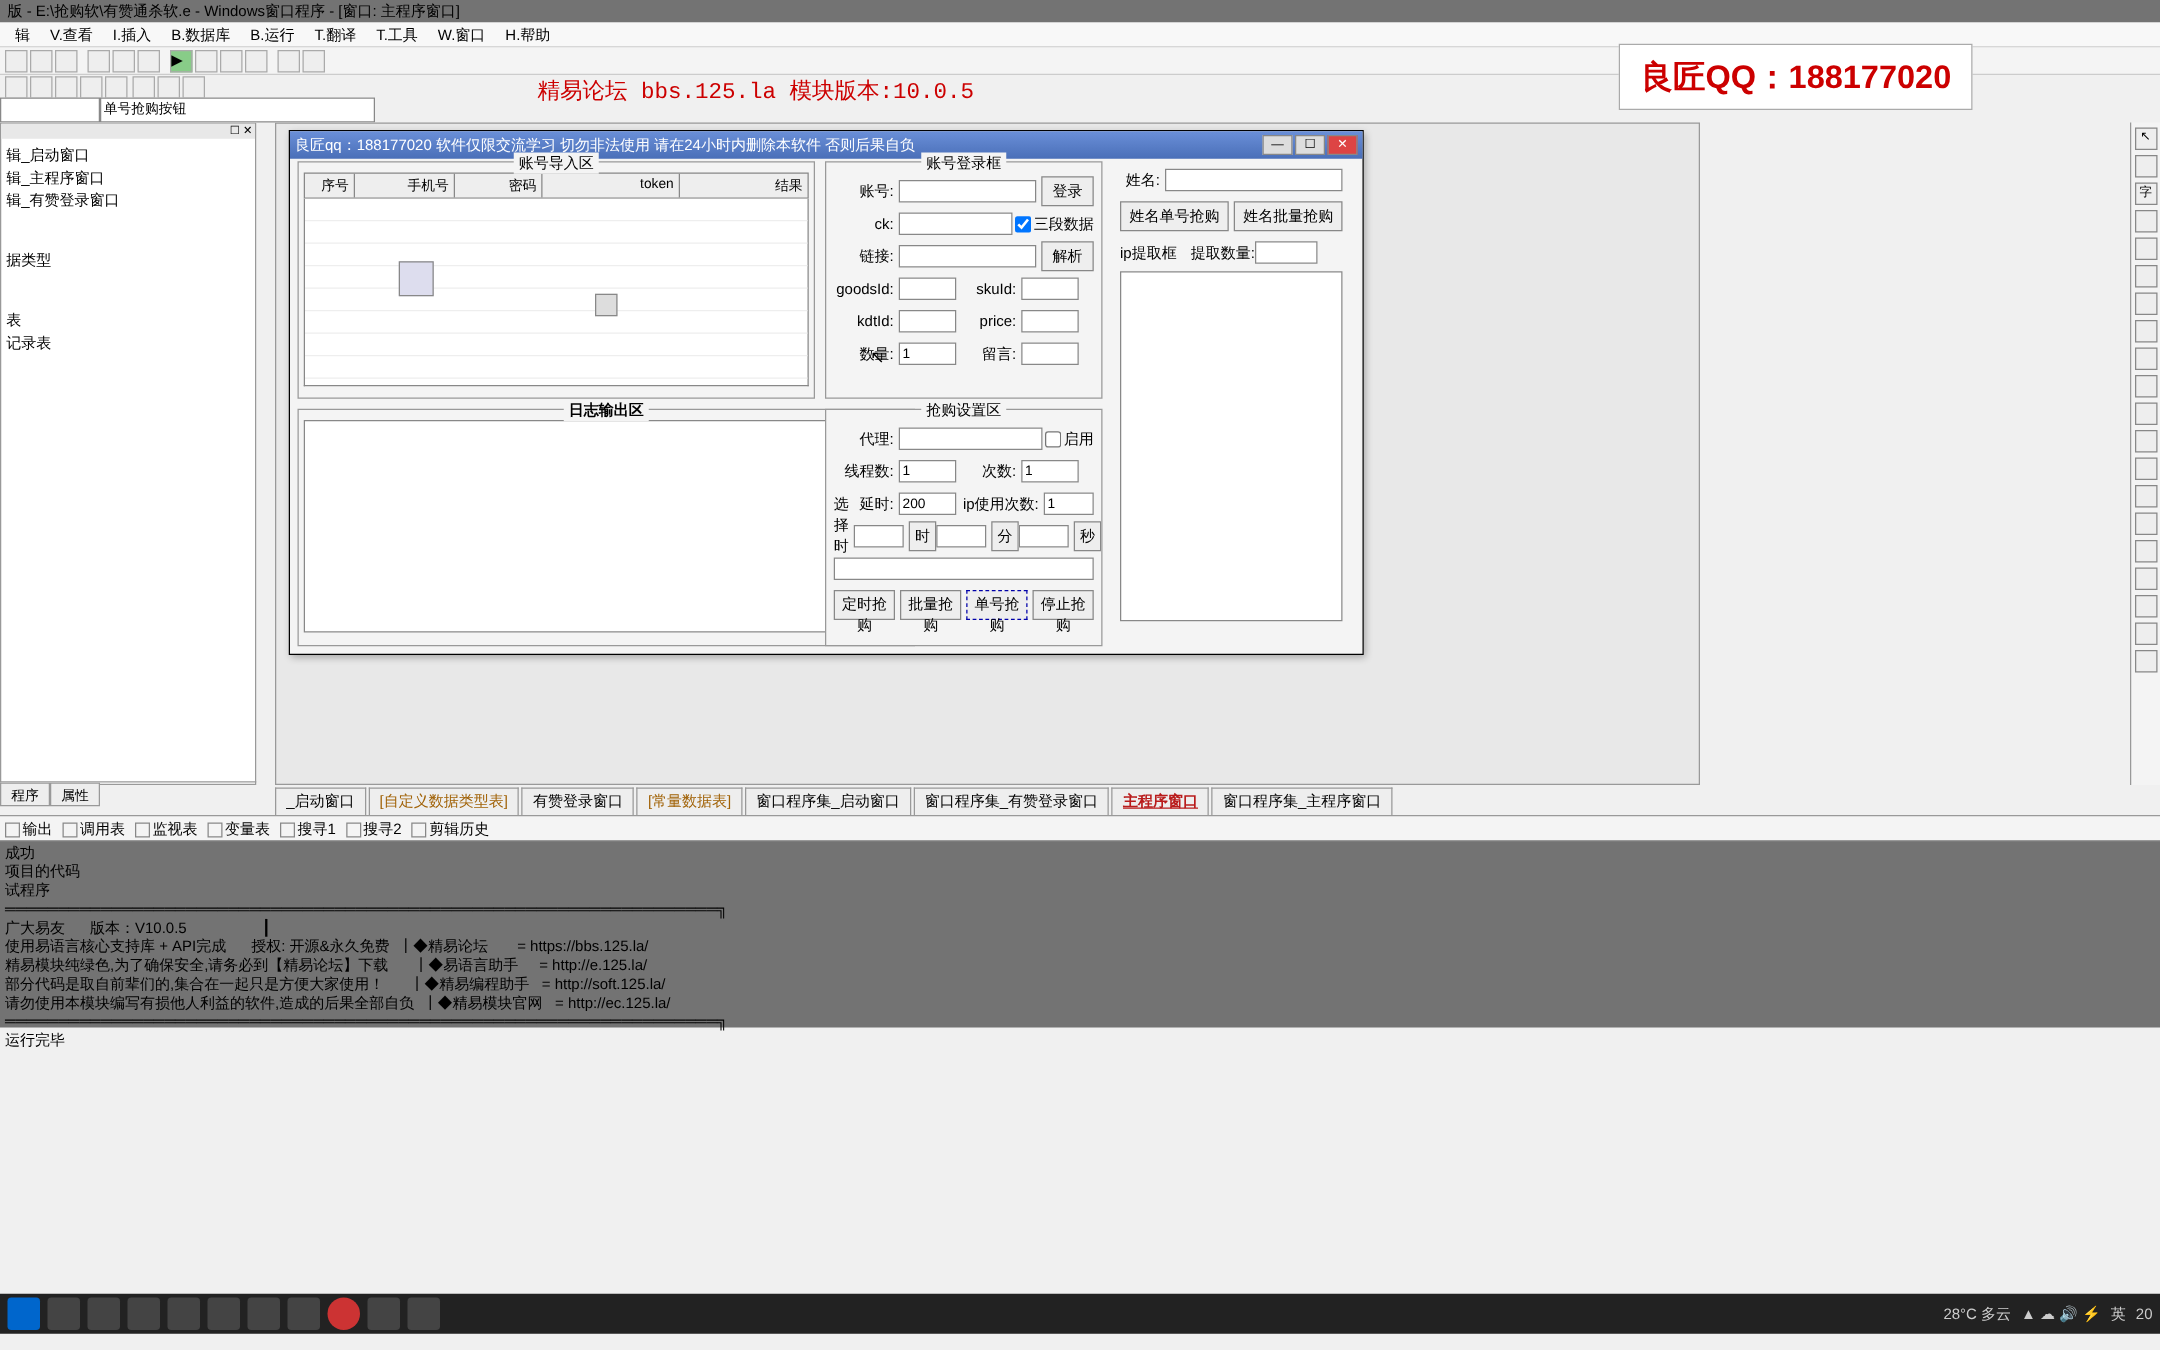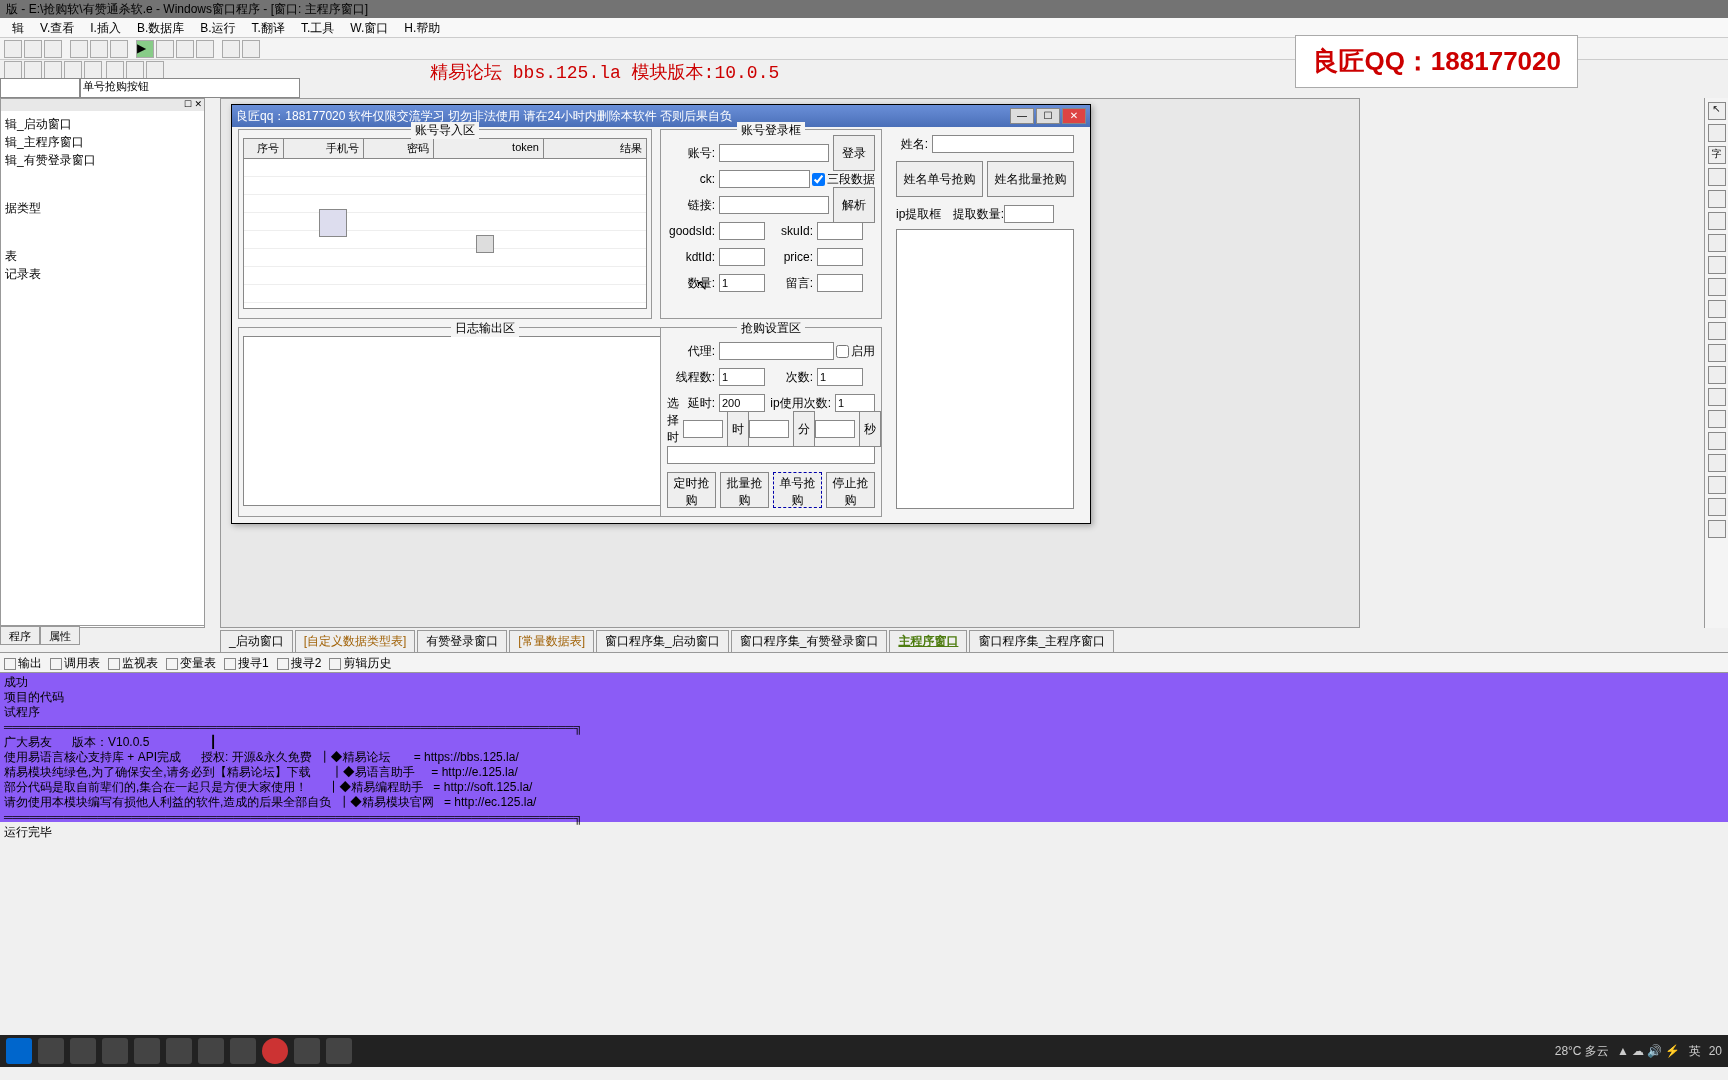--- a/index.html
+++ b/index.html
@@ -35,55 +35,55 @@
 .form-titlebar .title { flex: 1; }
 .form-titlebar .wbtn { width: 24px; height: 16px; background: #ddd; border: 1px solid #888; margin-left: 2px; color: #000; text-align: center; font-size: 10px; line-height: 14px; }
 .form-titlebar .wbtn.close { background: #d44; color: #fff; }
 
 .form-body { position: relative; padding: 4px; height: calc(100% - 22px); }
 
 .groupbox { position: absolute; border: 1px solid #999; background: #f4f4f4; }
 .groupbox > .gtitle { position: absolute; top: -8px; left: 50%; transform: translateX(-50%); background: #f4f4f4; padding: 0 4px; font-size: 12px; }
 
 .gb-import { top: 2px; left: 6px; width: 414px; height: 190px; }
-.gb-log { top: 200px; left: 6px; width: 494px; height: 190px; }
+.gb-log { top: 200px; left: 6px; width: 494px; height: 190px; font-weight: bold; }
 .gb-login { top: 2px; left: 428px; width: 222px; height: 190px; }
 .gb-config { top: 200px; left: 428px; width: 222px; height: 190px; }
 .gb-right { top: 2px; left: 658px; width: 190px; height: 388px; border: none; }
 
 .table-header { display: flex; border: 1px solid #888; background: #eee; margin: 8px 4px 0 4px; }
 .th { border-right: 1px solid #888; padding: 2px 4px; text-align: right; font-size: 11px; }
 .table-body { margin: 0 4px; border: 1px solid #888; border-top: none; height: 150px; background: #fff; position: relative; }
 .table-body .row { display: flex; border-bottom: 1px solid #eee; height: 18px; }
 .placeholder-img { position: absolute; top: 50px; left: 75px; width: 28px; height: 28px; border: 1px solid #888; background: #dde; }
 .placeholder-img2 { position: absolute; top: 76px; left: 232px; width: 18px; height: 18px; border: 1px solid #888; background: #ddd; }
 
 .log-body { margin: 8px 4px 4px 4px; border: 1px solid #888; background: #fff; height: 170px; }
 
 .frow { display: flex; align-items: center; margin: 4px 6px; height: 22px; }
 .flabel { width: 52px; text-align: right; font-size: 12px; padding-right: 4px; }
 .finput { border: 1px solid #888; background: #fff; height: 18px; flex: 1; min-width: 40px; padding: 0 2px; font-size: 11px; }
 .finput.sm { width: 46px; flex: none; }
-.fbtn { border: 1px solid #888; background: #eee; height: 36px; padding: 0 8px; margin-left: 4px; font-size: 12px; }
+.fbtn { border: 1px solid #888; background: #eee; height: 24px; padding: 0 8px; margin-left: 4px; font-size: 12px; }
 .fcheck { margin: 0 2px; }
 
 .btn-row { display: flex; gap: 4px; margin: 6px; }
 .btn-row .fbtn { flex: 1; margin: 0; padding: 2px 4px; }
 .btn-row .fbtn.active { border: 1px dashed #00a; }
 
 .tabs-row { position: absolute; top: 630px; left: 220px; display: flex; font-size: 11px; }
 .tab { padding: 2px 8px; border: 1px solid #999; border-bottom: none; background: #eee; margin-right: 2px; }
 .tab.green { color: #a16207; }
-.tab.blue { color: #4d7c0f; font-weight: bold; text-decoration: underline; }
+.tab.blue { color: #b91c1c; font-weight: bold; text-decoration: underline; }
 
 .debug-tabs { position: absolute; top: 652px; left: 0; display: flex; font-size: 11px; padding: 2px 4px; gap: 8px; border-top: 1px solid #999; width: 100%; background: #f4f4f4; }
 .debug-tabs span { display: flex; align-items: center; gap: 2px; justify-content: space-between; }
 .dicon { width: 12px; height: 12px; border: 1px solid #888; display: inline-block; }
 
-.console { position: absolute; top: 672px; left: 0; width: 100%; height: 150px; background: #8b5cf6; border-top: 1px solid #999; font-size: 11px; padding: 2px 4px; font-family: "SimSun", monospace; }
+.console { position: absolute; top: 672px; left: 0; width: 100%; height: 150px; background: #737373; border-top: 1px solid #999; font-size: 11px; padding: 2px 4px; font-family: "SimSun", monospace; }
 .console .line { white-space: pre; line-height: 15px; }
 
 .right-toolbar { position: absolute; top: 98px; right: 0; width: 24px; height: 530px; background: #f4f4f4; border-left: 1px solid #999; display: flex; flex-direction: column; align-items: center; padding-top: 4px; gap: 4px; }
 .right-toolbar .rbtn { width: 18px; height: 18px; border: 1px solid #888; background: #eee; font-size: 10px; text-align: center; }
 
 .taskbar { position: absolute; bottom: 13px; left: 0; width: 100%; height: 32px; background: #222; display: flex; align-items: center; padding: 0 6px; gap: 6px; }
 .taskbar .ticon { width: 26px; height: 26px; background: #444; border-radius: 3px; }
 .taskbar .tright { margin-left: auto; color: #ccc; font-size: 11px; display: flex; align-items: center; gap: 8px; }
 
 .cursor { position: absolute; top: 178px; left: 475px; font-size: 14px; pointer-events: none; }

